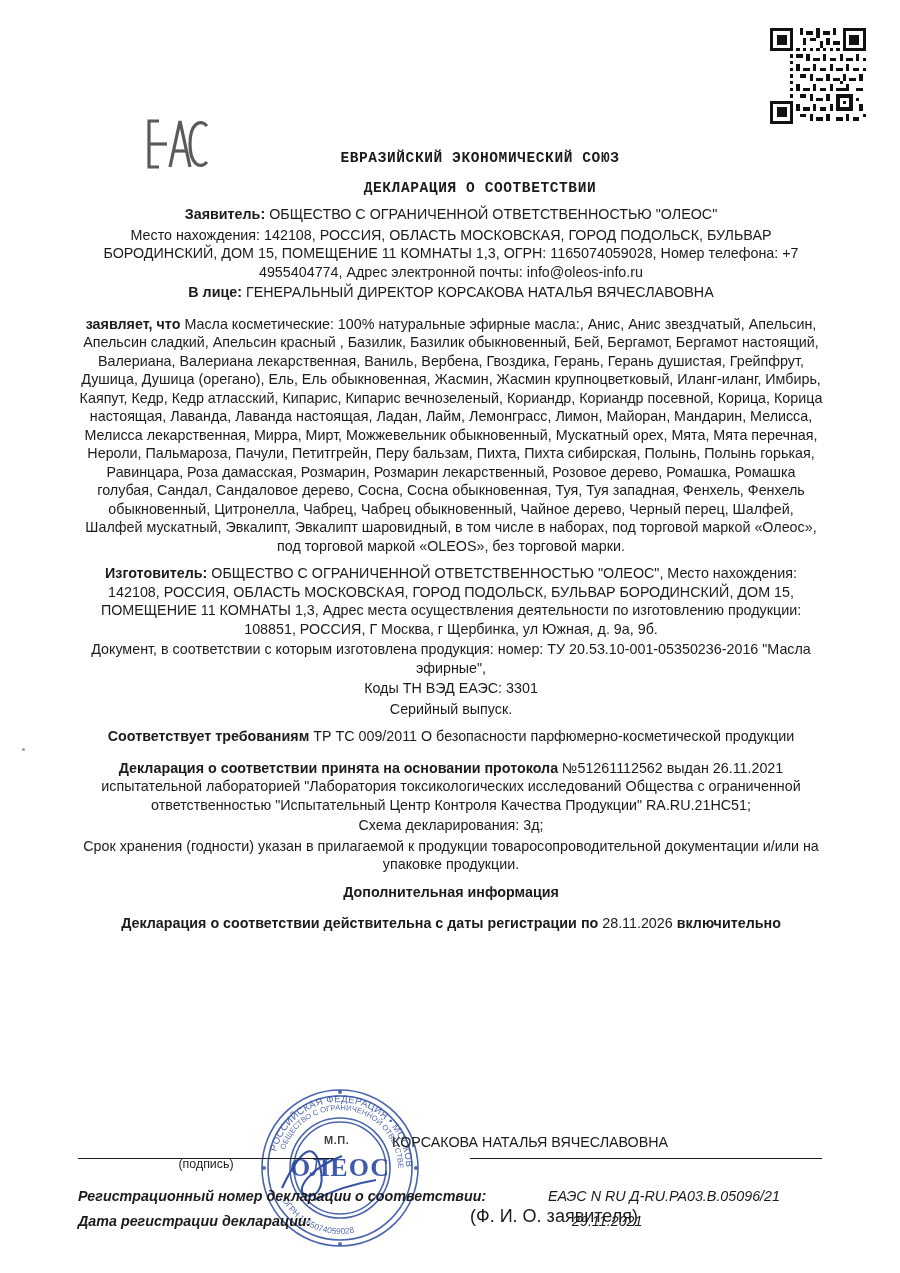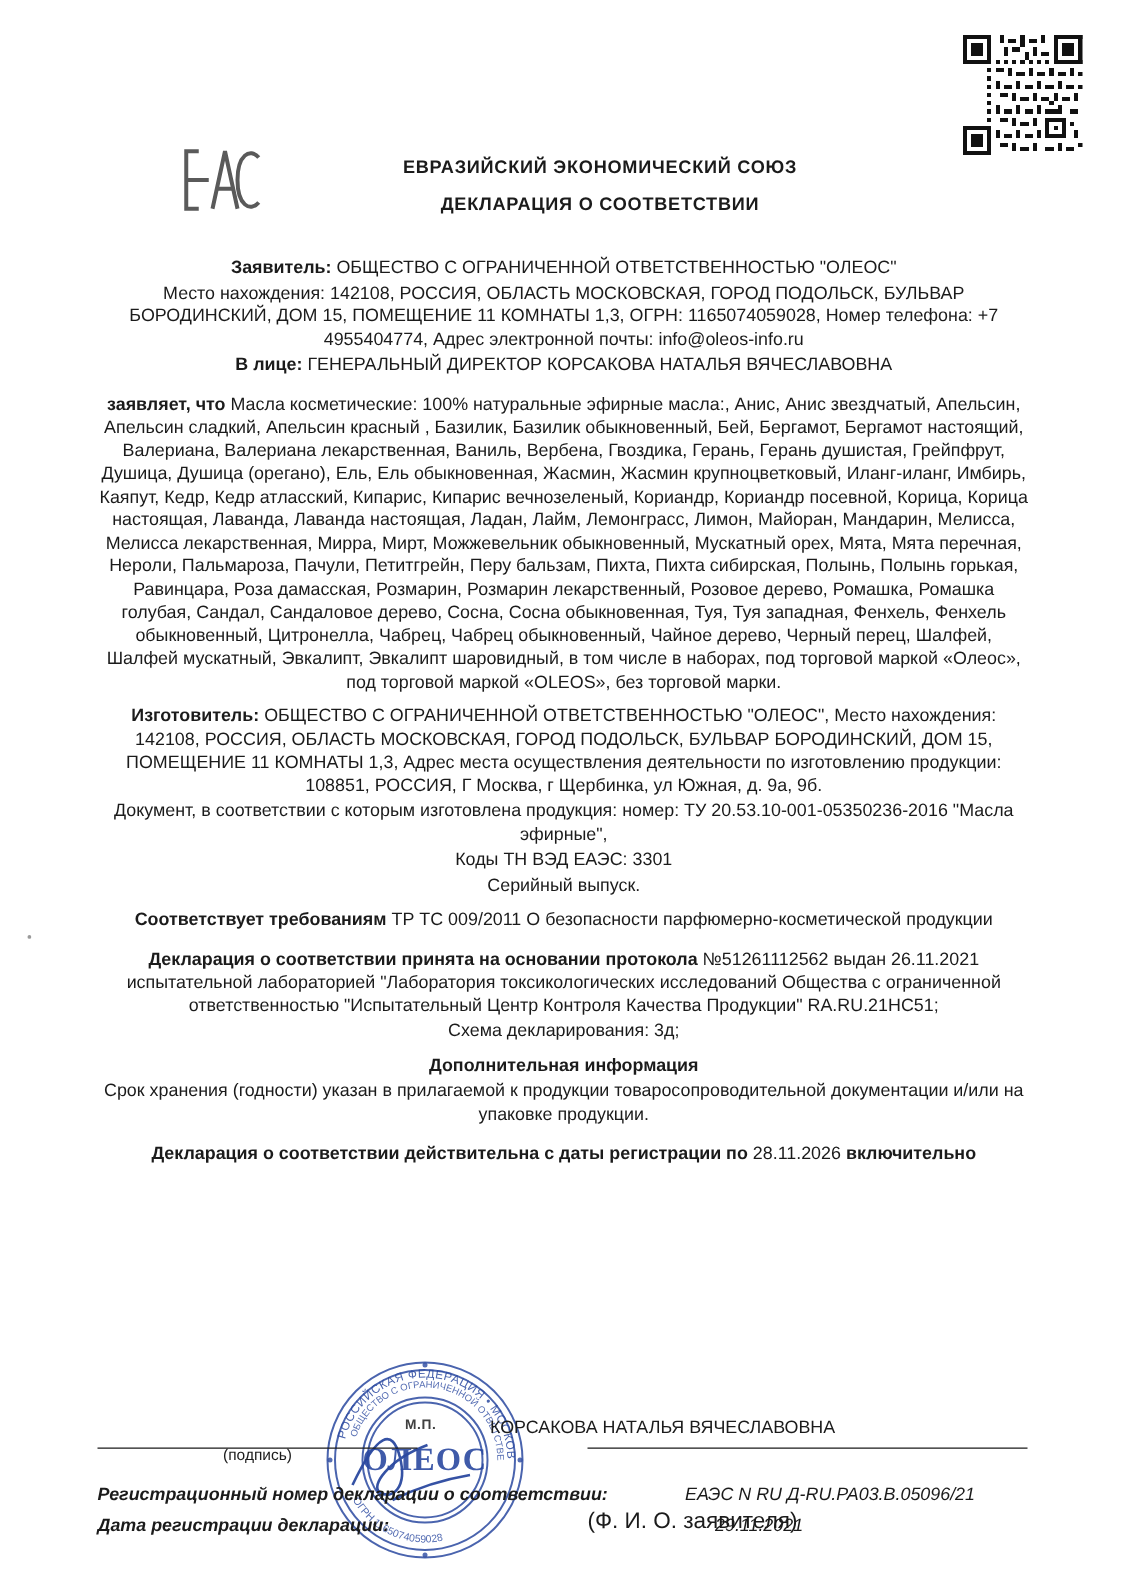--- a/index.html
+++ b/index.html
@@ -37,24 +37,25 @@
     top: 118px;
     left: 146px;
     width: 64px;
     height: 52px;
   }
   .eac-mark svg { display: block; }
 
   
   .title-block {
     position: absolute;
-    top: 124px;
+    top: 148px;
     left: 220px;
     width: 520px;
     text-align: center;
+    font-family: Liberation Mono, monospace;
   }
   .title-main {
     font-size: 14.5px;
     font-weight: bold;
     letter-spacing: 0.6px;
     line-height: 1.5;
   }
   .title-sub {
     font-size: 14.5px;
     font-weight: bold;
@@ -386,24 +387,24 @@
       <span>ТР ТС 009/2011 О безопасности парфюмерно-косметической продукции</span>
     </p>
 
     <p class="para gap">
       <span class="b">Декларация о соответствии принята на основании протокола</span>
       <span>№51261112562 выдан 26.11.2021 испытательной лабораторией "Лаборатория токсикологических исследований Общества с ограниченной ответственностью "Испытательный Центр Контроля Качества Продукции" RA.RU.21НС51;</span>
     </p>
 
     <p class="para">Схема декларирования: 3д;</p>
 
+    <p class="para">Срок хранения (годности) указан в прилагаемой к продукции товаросопроводительной документации и/или на упаковке продукции.</p>
     <p class="para gap-sm">
       <span class="b">Дополнительная информация</span>
     </p>
-    <p class="para">Срок хранения (годности) указан в прилагаемой к продукции товаросопроводительной документации и/или на упаковке продукции.</p>
 
     <p class="para gap">
       <span class="b">Декларация о соответствии действительна с даты регистрации по</span>
       <span>28.11.2026</span>
       <span class="b">включительно</span>
     </p>
 
   </div>
 
   <div class="stray-dot"></div>

